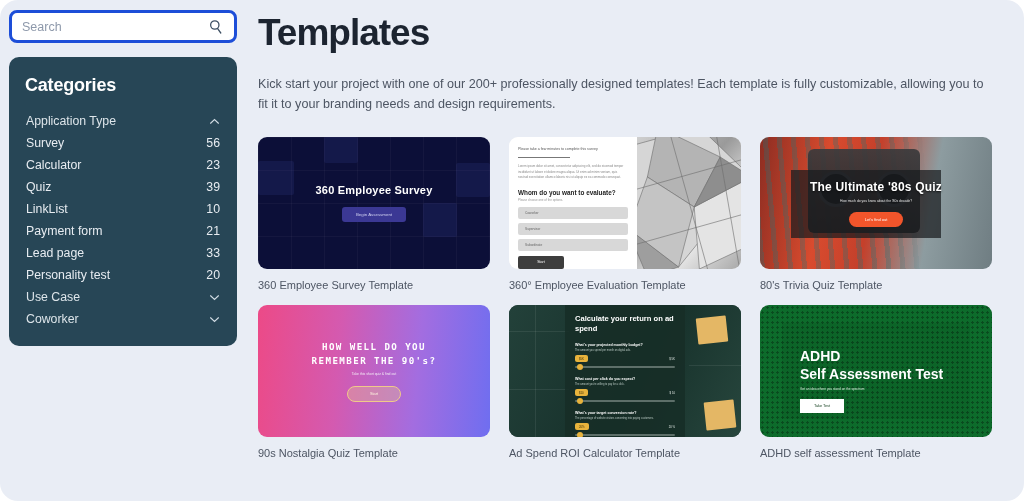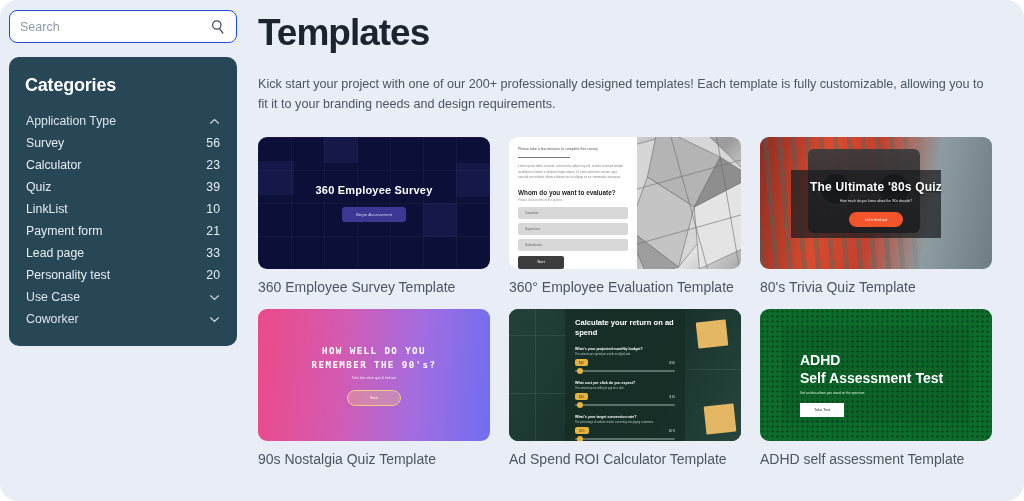--- a/index.html
+++ b/index.html
@@ -20,21 +20,21 @@
   
   .sidebar-col {
     position: absolute;
     left: 9px; top: 10px;
     width: 228px;
   }
   .search-box {
     position: relative;
     height: 33px;
     background: #ffffff;
-    border: 1px solid #1d4ed8;
+    border: 3px solid #1d4ed8;
     border-radius: 8px;
     display: flex;
     align-items: center;
     padding: 0 10px;
   }
   .search-box input {
     flex: 1;
     border: none;
     outline: none;
     background: transparent;
@@ -107,21 +107,21 @@
   }
   .card { width: 232px; }
   .thumb {
     width: 232px; height: 132px;
     border-radius: 9px;
     overflow: hidden;
     position: relative;
   }
   .card-caption {
     margin-top: 10px;
-    font-size: 14px;
+    font-size: 11px;
     color: #4d5563;
   }
 
   
   .t1 { background: #0c0f38; }
   .t1 .checker {
     position: absolute; inset: 0;
     background-image:
       linear-gradient(rgba(255,255,255,.035) 1px, transparent 1px),
       linear-gradient(90deg, rgba(255,255,255,.035) 1px, transparent 1px);

